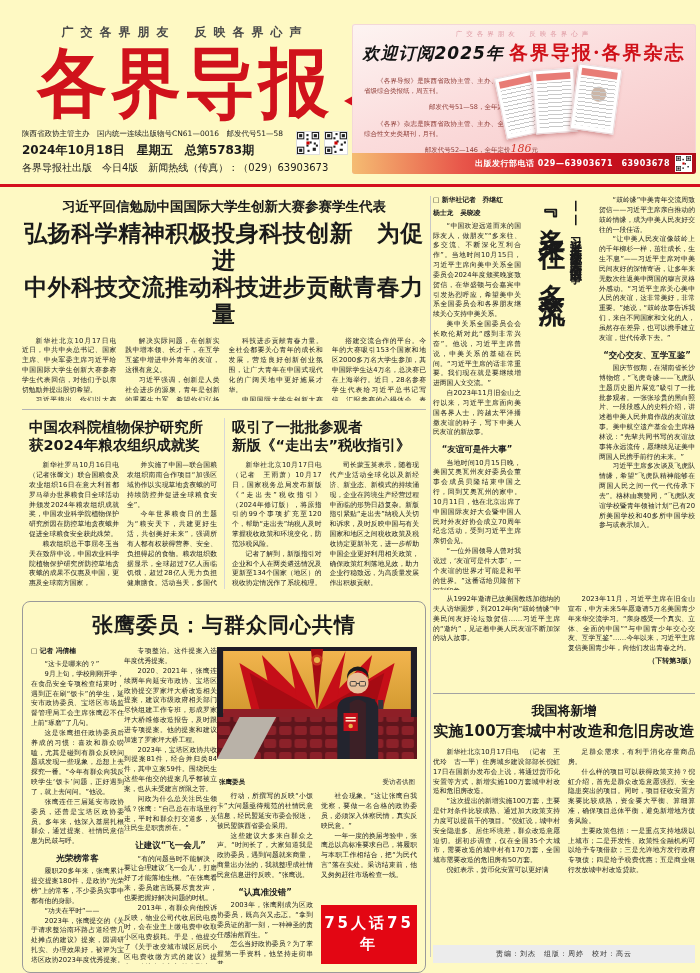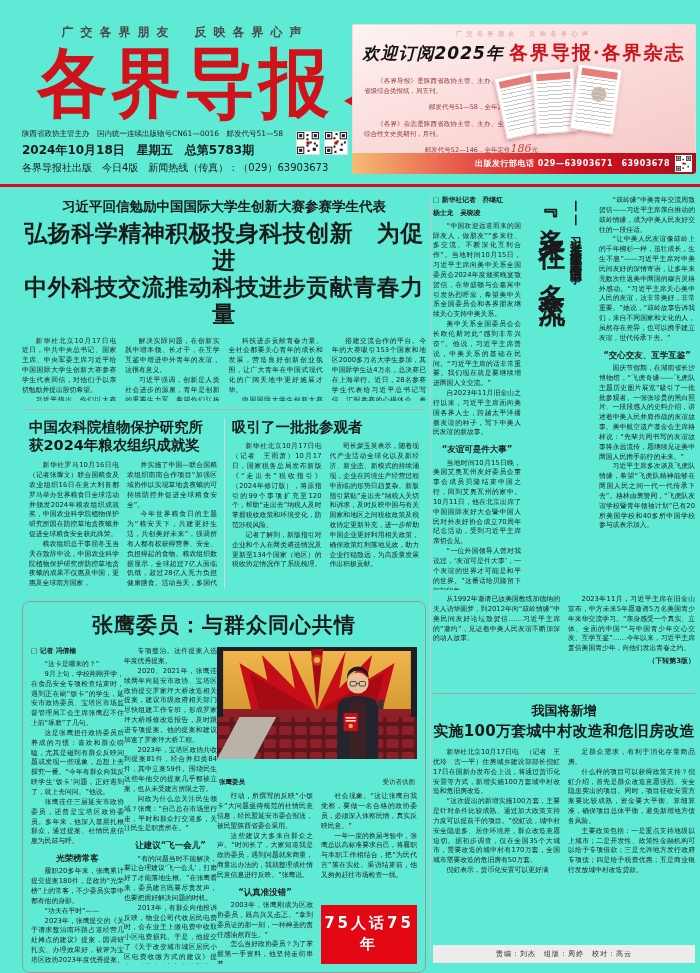--- a/index.html
+++ b/index.html
@@ -1,18 +1,18 @@
 <!DOCTYPE html>
 <html><head>
 <meta charset="utf-8">
 <style>
   * { box-sizing: border-box; }
   html,body { margin:0; padding:0; background:#d8d8d8; }
   body { font-family:"DejaVu Sans","Liberation Sans",sans-serif; }
-  .page { position:relative; width:700px; height:973px; margin:0 auto; background:#5eead4; color:#1a1a1a; overflow:hidden; }
+  .page { position:relative; width:700px; height:973px; margin:0 auto; background:#fef9c3; color:#1a1a1a; overflow:hidden; }
 
   
   .masthead { position:relative; height:190px; }
   .m-left { position:absolute; left:22px; top:24px; width:326px; }
   .m-tagline { text-align:center; font-size:12px; letter-spacing:7px; color:#4a4a4a; font-weight:bold; white-space:nowrap; }
   .paper-title { font-family:"DejaVu Serif","Liberation Serif",serif; font-weight:bold; color:#d0121b;
                  font-size:70px; line-height:1.02; text-align:center; letter-spacing:4px; margin-top:3px;
                  transform:scaleY(1.08); transform-origin:top; white-space:nowrap; }
   .m-info { position:relative; margin-top:14px; padding-right:56px; }
   .mi1 { font-size:7.5px; color:#222; white-space:nowrap; }
@@ -276,20 +276,21 @@
               </div>
             <div class="txtcol">
                 <p>并实施了中国—联合国粮农组织南南合作项目“加强区域协作以实现草地贪夜蛾的可持续防控并促进全球粮食安全”。</p>
                 <p>今年世界粮食日的主题为“粮安天下，共建更好生活，共创美好未来”，强调所有人都有权获得营养、安全、负担得起的食物。粮农组织数据显示，全球超过7亿人面临饥饿，超过28亿人无力负担健康膳食。活动当天，多国代表在罗马粮农组织总部出席纪念仪式。</p>
               </div>
           </div>
         </div>
         <div class="mid-art">
           <div class="mid-h">
             <div>吸引了一批批参观者</div>
+            <div>新版《“走出去”税收指引》</div>
           </div>
           <div class="mid-body">
             <div class="txtcol">
                 <p>新华社北京10月17日电　（记者　王雨萧）10月17日，国家税务总局发布新版《“走出去”税收指引》（2024年修订版），将原指引的99个事项扩充至120个，帮助“走出去”纳税人及时掌握税收政策和环境变化，防范涉税风险。</p>
                 <p>记者了解到，新版指引对企业和个人在两类遴选情况及更新至134个国家（地区）的税收协定情况作了系统梳理。国家税务总局国际税务司</p>
               </div>
             <div class="txtcol">
                 <p>司长蒙玉英表示，随着现代产业活动全球化以及新经济、新业态、新模式的持续涌现，企业在跨境生产经营过程中面临的形势日趋复杂。新版指引紧贴“走出去”纳税人关切和诉求，及时反映中国与有关国家和地区之间税收政策及税收协定更新补充，进一步帮助中国企业更好利用相关政策，确保政策红利落地见效，助力企业行稳致远，为高质量发展作出积极贡献。</p>
               </div>
           </div>

